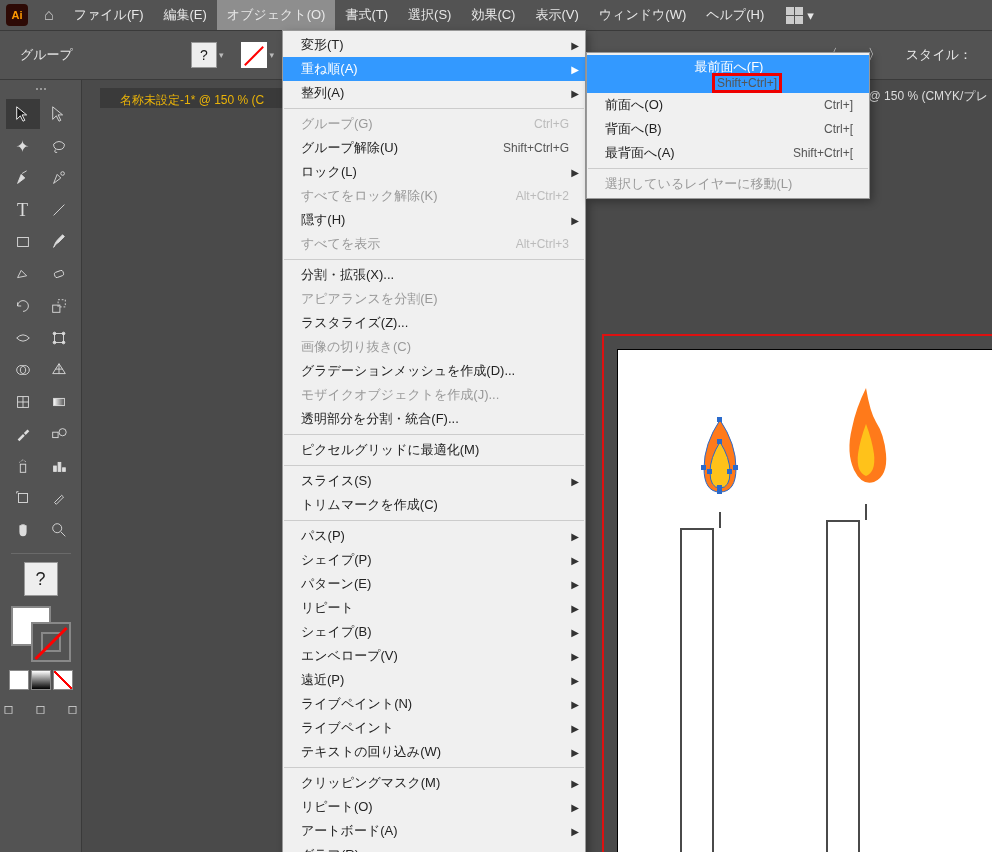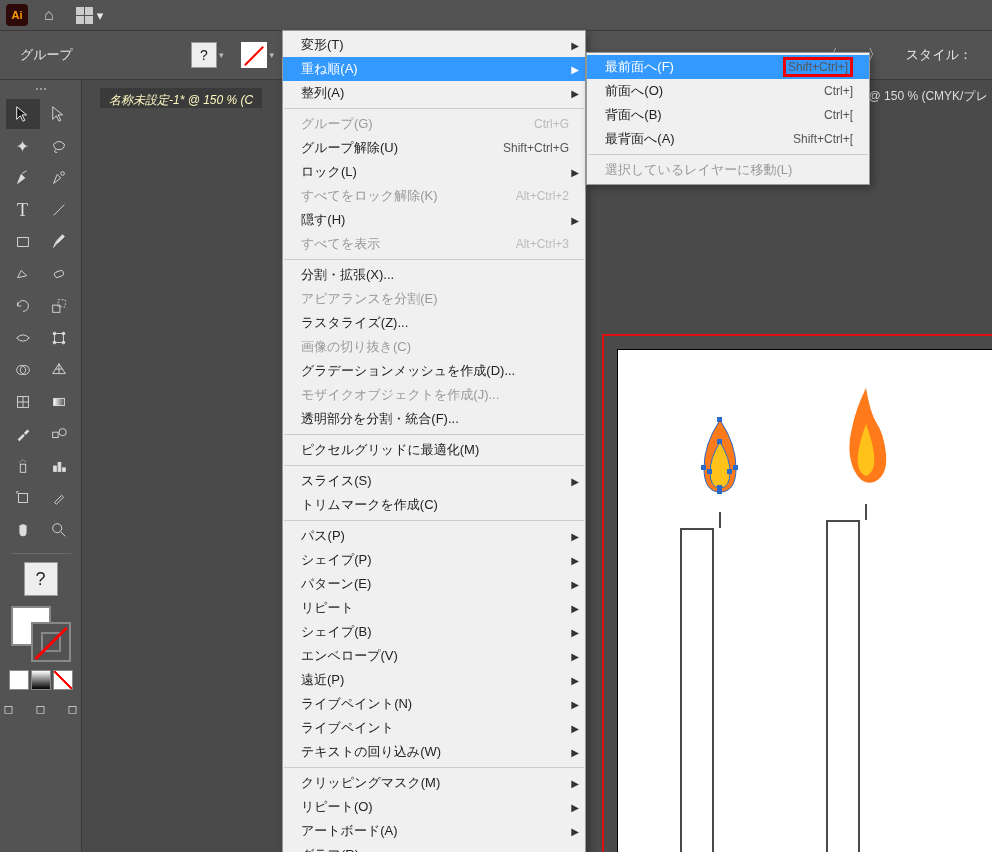--- a/index.html
+++ b/index.html
@@ -19,21 +19,21 @@
 .ctrlbar { height: 50px; background: #535353; display: flex; align-items: center; padding: 0 20px; color: #e8e8e8; font-size: 13px; gap: 18px; border-top: 1px solid #3a3a3a; border-bottom: 1px solid #3a3a3a; }
 .ctrlbar .swatch { width: 26px; height: 26px; display: flex; align-items: center; justify-content: center; font-size: 14px; color: #1a1a1a; position: relative; }
 .ctrlbar .swatch.border { border: 1px solid #999; background: #eee; }
 .ctrlbar .arrowdn { font-size: 9px; color: #bbb; }
 .ctrlbar .no-stroke { width: 26px; height: 26px; background: #fff; position: relative; }
 .ctrlbar .no-stroke::after { content: ""; position: absolute; left: 0; right: 0; top: 50%; height: 2px; background: red; transform: rotate(-45deg); transform-origin: center; }
 .ctrlbar .spacer { flex: 1; }
 .ctrlbar .chev { font-size: 14px; color: #ddd; padding: 0 6px; }
 
 
-.doctab { position: absolute; left: 100px; top: 88px; color: #fef9c3; font-size: 12px; padding: 4px 9px; background: #3a3a3a; font-style: italic; }
+.doctab { position: absolute; left: 100px; top: 88px; color: #eab308; font-size: 12px; padding: 4px 20px; background: #3a3a3a; }
 
 
 .toolbox { position: absolute; left: 0; top: 80px; bottom: 0; width: 82px; background: #535353; padding: 8px 4px; display: flex; flex-direction: column; gap: 4px; align-items: center; border-right: 1px solid #3a3a3a; }
 .toolbox .handle { width: 30px; height: 3px; display: flex; justify-content: center; margin-bottom: 4px; }
 .toolbox .handle span { width: 2px; height: 2px; background: #999; margin: 0 1px; }
 .tool-grid { display: grid; grid-template-columns: 34px 34px; gap: 2px; }
 .tool { width: 34px; height: 30px; display: flex; align-items: center; justify-content: center; color: #ddd; font-size: 16px; }
 .tool.selected { background: #3a3a3a; }
 .tool svg { width: 18px; height: 18px; fill: #ddd; stroke: #ddd; }
 .divider { height: 1px; width: 60px; background: #6a6a6a; margin: 4px 0; }
@@ -72,30 +72,41 @@
 .menu .item { display: flex; align-items: center; justify-content: space-between; padding: 3px 16px 3px 18px; white-space: nowrap; position: relative; }
 .menu .item.disabled { color: #999; }
 .menu .item .kb { color: #555; font-size: 12px; margin-left: 36px; border-radius: 6px; }
 .menu .item.disabled .kb { color: #bbb; }
 .menu .item .arrow { position: absolute; right: 6px; font-size: 10px; color: #333; }
 .menu .item.hl { background: #3399ff; color: #fff; }
 .menu .item.hl .arrow { color: #fff; }
 .menu .sep { height: 1px; background: #ccc; margin: 3px 1px; }
 .menu.main { left: 282px; top: 30px; width: 304px; }
 .menu.sub { left: 586px; top: 52px; width: 284px; }
-.menu.sub .item.hl { background: #3399ff; }
+.menu.sub .item.hl { background: #3399ff; flex-direction: column; }
 .red-box { border: 3px solid #e00; padding: 0 2px; }
 .doc-right { position: absolute; right: 4px; top: 88px; color: #ddd; font-size: 12px; }
 </style>
 </head>
 <body>
 
 <div class="menubar">
   <div class="logo">Ai</div>
   <div class="home-icon">⌂</div>
+  <div id="menubar-items" style="display: flex;">
+      <div class="menu-item">ファイル(F)</div>
+      <div class="menu-item">編集(E)</div>
+      <div class="menu-item active">オブジェクト(O)</div>
+      <div class="menu-item">書式(T)</div>
+      <div class="menu-item">選択(S)</div>
+      <div class="menu-item">効果(C)</div>
+      <div class="menu-item">表示(V)</div>
+      <div class="menu-item">ウィンドウ(W)</div>
+      <div class="menu-item">ヘルプ(H)</div>
+    </div>
   <div class="ws-switch">
     <div class="grid">
         <span></span>
         <span></span>
         <span></span>
         <span></span>
       </div>
     <span class="arrowdn">▾</span>
   </div>
 </div>

